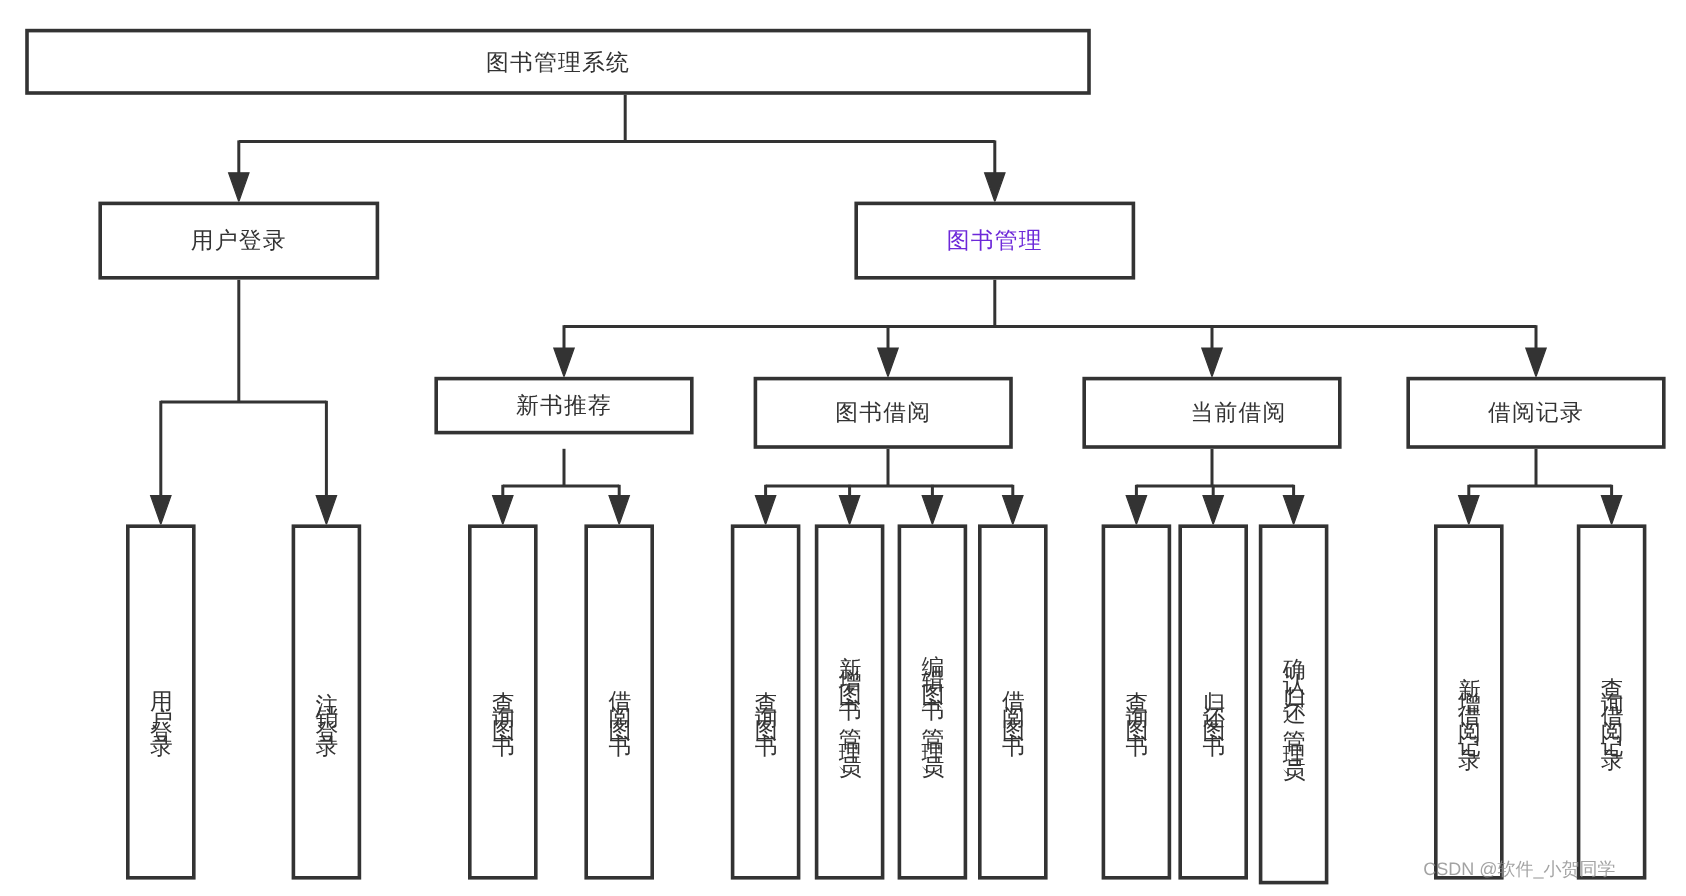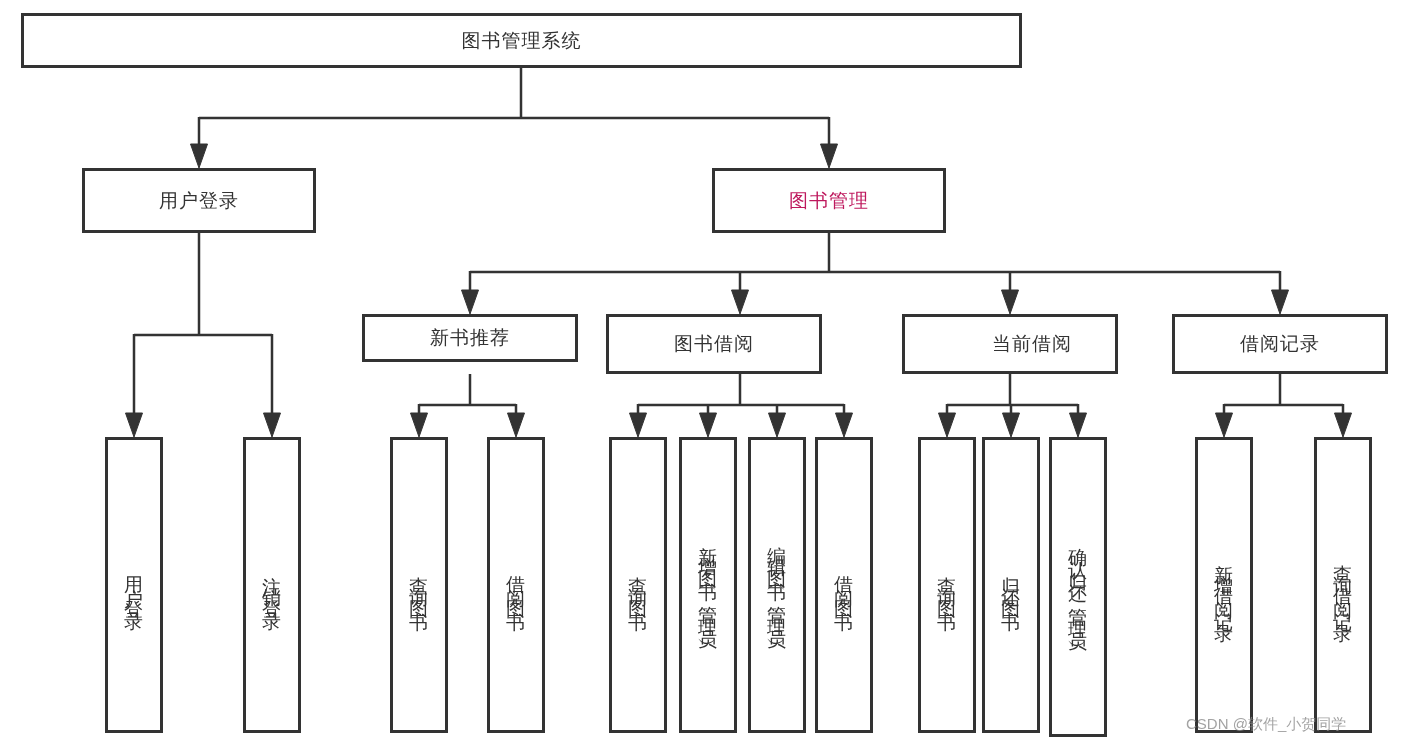--- a/index.html
+++ b/index.html
@@ -33,27 +33,27 @@
   }
   .node.leaf .vtext {
     writing-mode: vertical-rl;
     text-orientation: mixed;
     letter-spacing: 12px;
     line-height: 1;
     font-size: 19px;
     white-space: nowrap;
   }
   
-  #n-root  { left: 21px;  top: 13px;  width: 1001px; height: 55px; }
+  #n-root  { left: 21px;  top: 24px;  width: 888px; height: 55px; }
   
   #n-login { left: 82px;  top: 168px; width: 234px;  height: 65px; }
   #n-mgmt  { left: 712px; top: 168px; width: 234px;  height: 65px; }
   
   #n-newbook { left: 362px;  top: 314px; width: 216px; height: 48px; }
-  #n-borrow  { left: 606px;  top: 314px; width: 216px; height: 60px; }
+  #n-borrow  { left: 628px;  top: 314px; width: 216px; height: 60px; }
   #n-current { left: 902px;  top: 314px; width: 216px; height: 60px; padding-left: 44px; }
   #n-records { left: 1172px; top: 314px; width: 216px; height: 60px; }
   
   .leaf { top: 437px; width: 58px; height: 296px; }
   #l-a1 { left: 105px; }
   #l-a2 { left: 243px; }
   #l-b1 { left: 390px; }
   #l-b2 { left: 487px; }
   #l-c1 { left: 609px; }
   #l-c2 { left: 679px; }
@@ -150,21 +150,21 @@
     </g>
   </svg>
 
   <div class="node" id="n-root" style="border-color: rgb(51, 51, 51); background: rgb(255, 255, 255); color: rgb(51, 51, 51);">
     <span>图书管理系统</span>
   </div>
 
   <div class="node" id="n-login" style="border-color: rgb(51, 51, 51); background: rgb(255, 255, 255); color: rgb(51, 51, 51);">
     <span>用户登录</span>
   </div>
-  <div class="node" id="n-mgmt" style="border-color: rgb(51, 51, 51); background: rgb(255, 255, 255); color: #be185d; align-items: center;">
+  <div class="node" id="n-mgmt" style="border-color: rgb(51, 51, 51); background: rgb(255, 255, 255); color: #6d28d9; align-items: center;">
     <span>图书管理</span>
   </div>
 
   <div class="node" id="n-newbook" style="border-color: rgb(51, 51, 51); background: rgb(255, 255, 255); color: rgb(51, 51, 51);">
     <span>新书推荐</span>
   </div>
   <div class="node" id="n-borrow" style="border-color: rgb(51, 51, 51); background: rgb(255, 255, 255); color: rgb(51, 51, 51);">
     <span>图书借阅</span>
   </div>
   <div class="node" id="n-current" style="border-color: rgb(51, 51, 51); background: rgb(255, 255, 255); color: rgb(51, 51, 51);">

